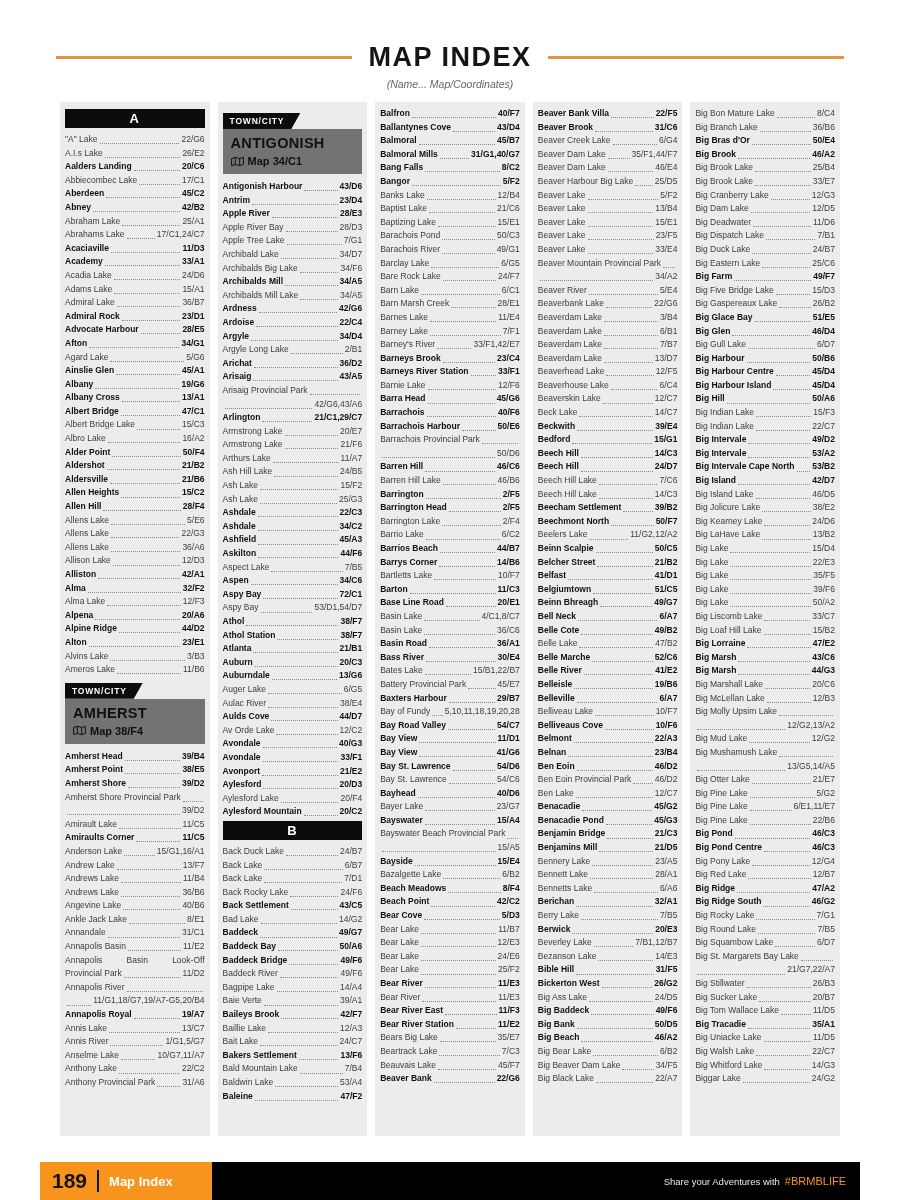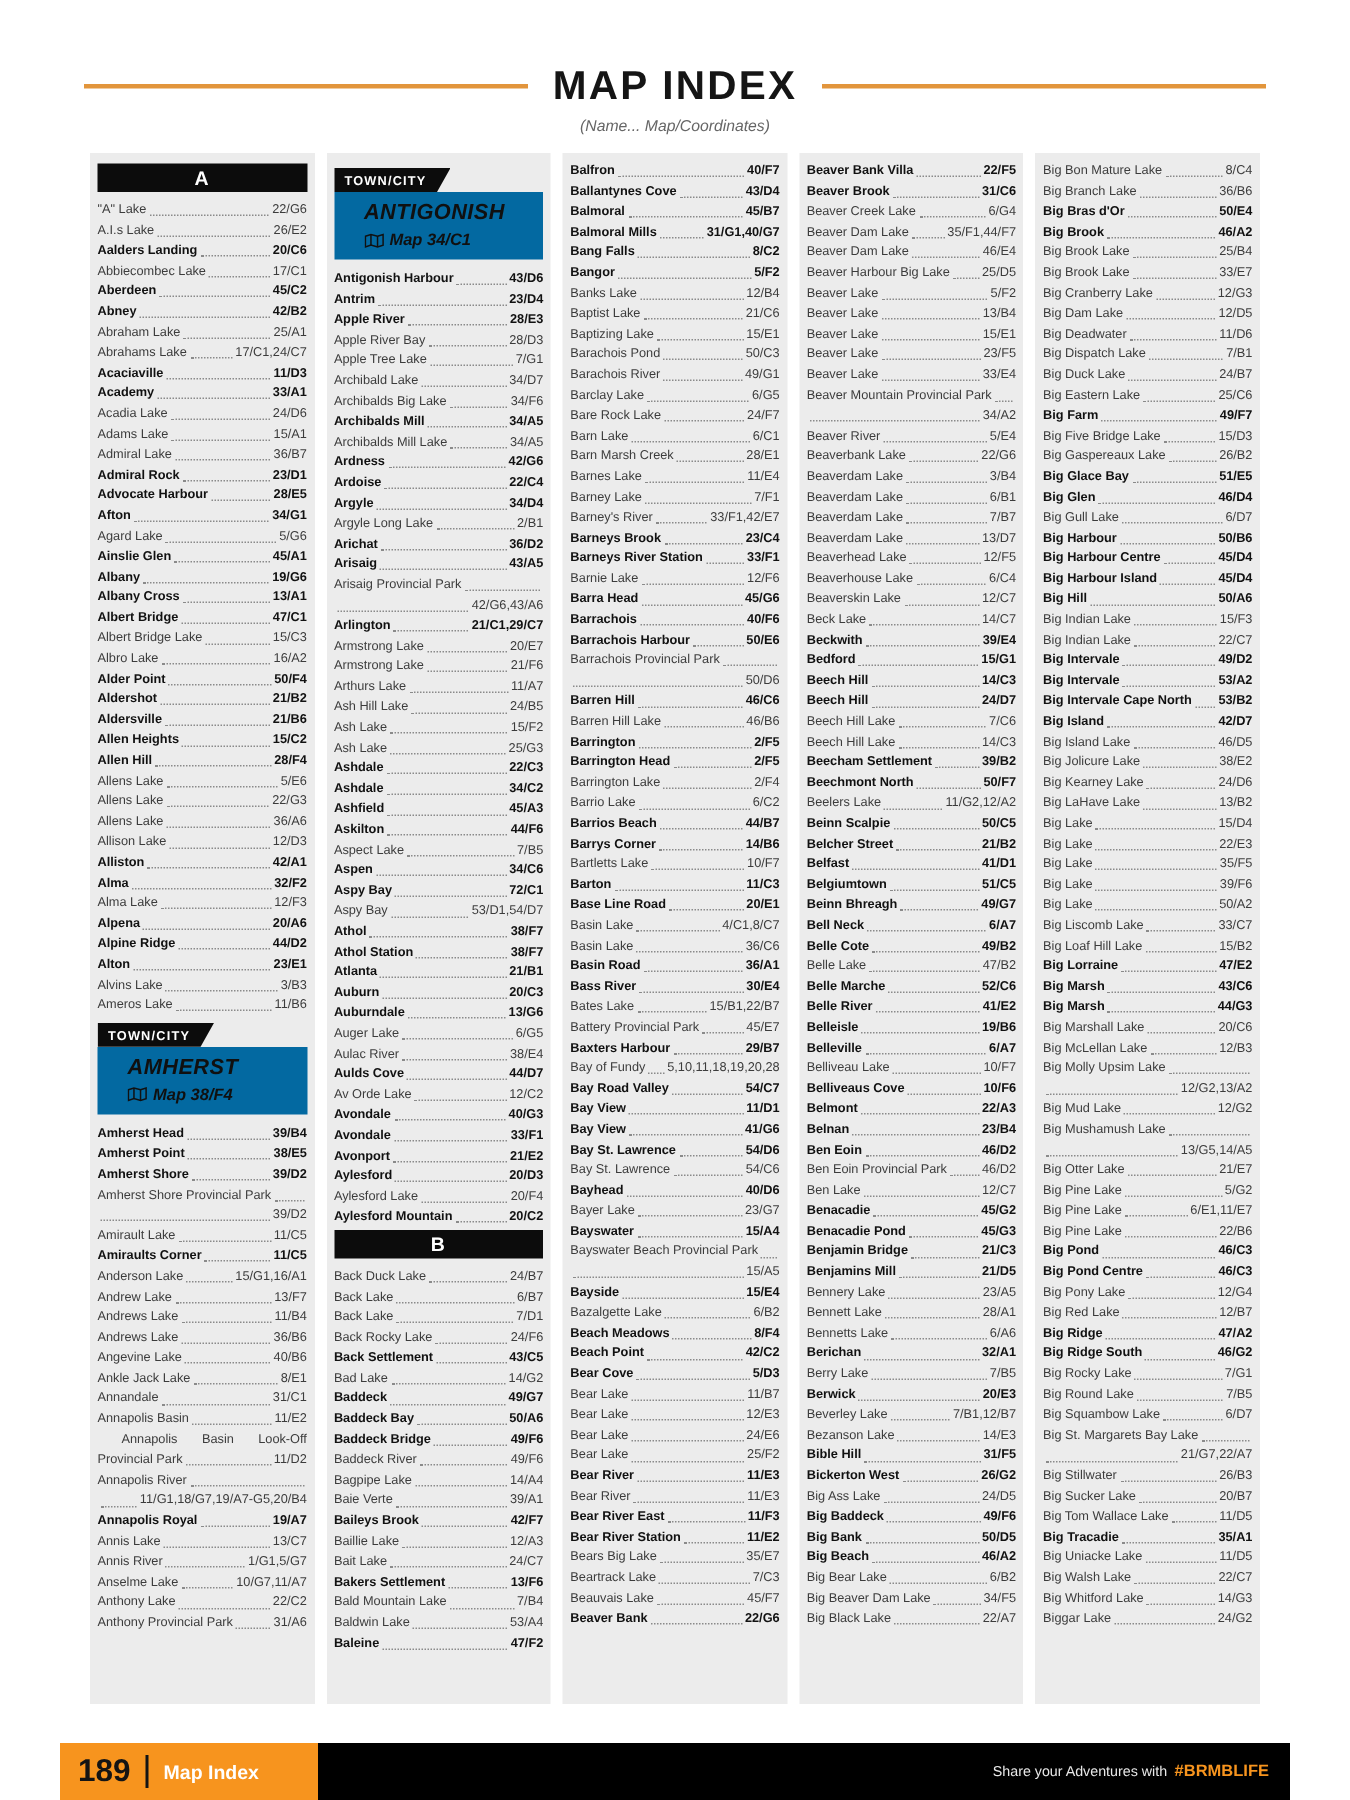--- a/index.html
+++ b/index.html
@@ -7,38 +7,38 @@
   .header{padding-top:42px;}
   .title-row{display:flex;align-items:center;gap:16px;margin:0 56px;}
   .rule{flex:1;height:3px;background:#E2953C;}
   .title{margin:0;font-size:27px;font-weight:bold;letter-spacing:1.5px;color:#151515;white-space:nowrap;}
   .subtitle{text-align:center;font-style:italic;font-size:10.5px;color:#666;margin-top:5px;}
   .cols{display:flex;gap:8px;margin:12px 60px 0;align-items:flex-start;}
   .col{flex:1;background:#ECECEC;padding:5px 5px 12px;height:1034px;box-sizing:border-box;overflow:hidden;}
   .letter{background:#0C0C0C;color:#fff;font-weight:bold;font-size:13px;text-align:center;height:19px;line-height:19px;letter-spacing:1px;margin:2px 0 5px;}
   .town{margin:3px 0 6px;}
   .town-tag{display:inline-block;background:#0C0C0C;color:#fff;font-size:8.5px;font-weight:bold;letter-spacing:.8px;padding:3px 16px 3px 7px;clip-path:polygon(0 0,100% 0,calc(100% - 9px) 100%,0 100%);}
-  .town-panel{background:#0369a1;padding:6px 20px 7px;font-style:italic;}
+  .town-panel{background:#737373;padding:6px 8px 7px;}
   .town-name{font-size:14.5px;font-weight:bold;color:#101010;letter-spacing:.3px;}
   .town-map{display:flex;align-items:center;gap:4px;margin-top:4px;font-size:11px;font-weight:bold;color:#101010;}
   .town-map svg{width:13px;height:11px;display:block;}
   .entry{display:flex;align-items:flex-end;font-size:8.5px;line-height:13.6px;color:#3C3C3C;}
   .entry .nm{white-space:nowrap;}
   .entry .dots{flex:1;min-width:4px;border-bottom:1.2px dotted #8A8A8A;margin:0 2px 2.5px;}
   .entry .cd{white-space:nowrap;}
   .entry.bold{font-weight:bold;color:#111;}
-  .entry .jl{flex:1;text-align:justify;text-align-last:justify;white-space:normal;margin-left:16px;}
+  .entry .jl{flex:1;text-align:justify;text-align-last:justify;white-space:normal;}
   .footer{position:absolute;left:40px;right:40px;bottom:0;height:38px;display:flex;}
   .footer-left{background:#F7941E;display:flex;align-items:center;gap:10px;padding:0 12px;width:172px;box-sizing:border-box;}
   .page-num{font-size:21px;font-weight:bold;color:#141414;}
   .footer-divider{width:2px;height:22px;background:#141414;display:inline-block;}
   .footer-sec{color:#fff;font-weight:bold;font-size:13px;}
   .footer-right{flex:1;background:#000000;display:flex;align-items:center;justify-content:flex-end;gap:5px;padding:0 14px;}
   .tagline{color:#E8E8E8;font-size:9.5px;}
-  .hashtag{color:#F7941E;font-size:11px;font-weight:bold;}
+  .hashtag{color:#F7941E;font-size:11px;font-weight:normal;}
 </style>
 </head>
 <body>
 
 <div class="header">
   <div class="title-row">
     <div class="rule"></div>
     <h1 class="title">MAP INDEX</h1>
     <div class="rule"></div>
   </div>

